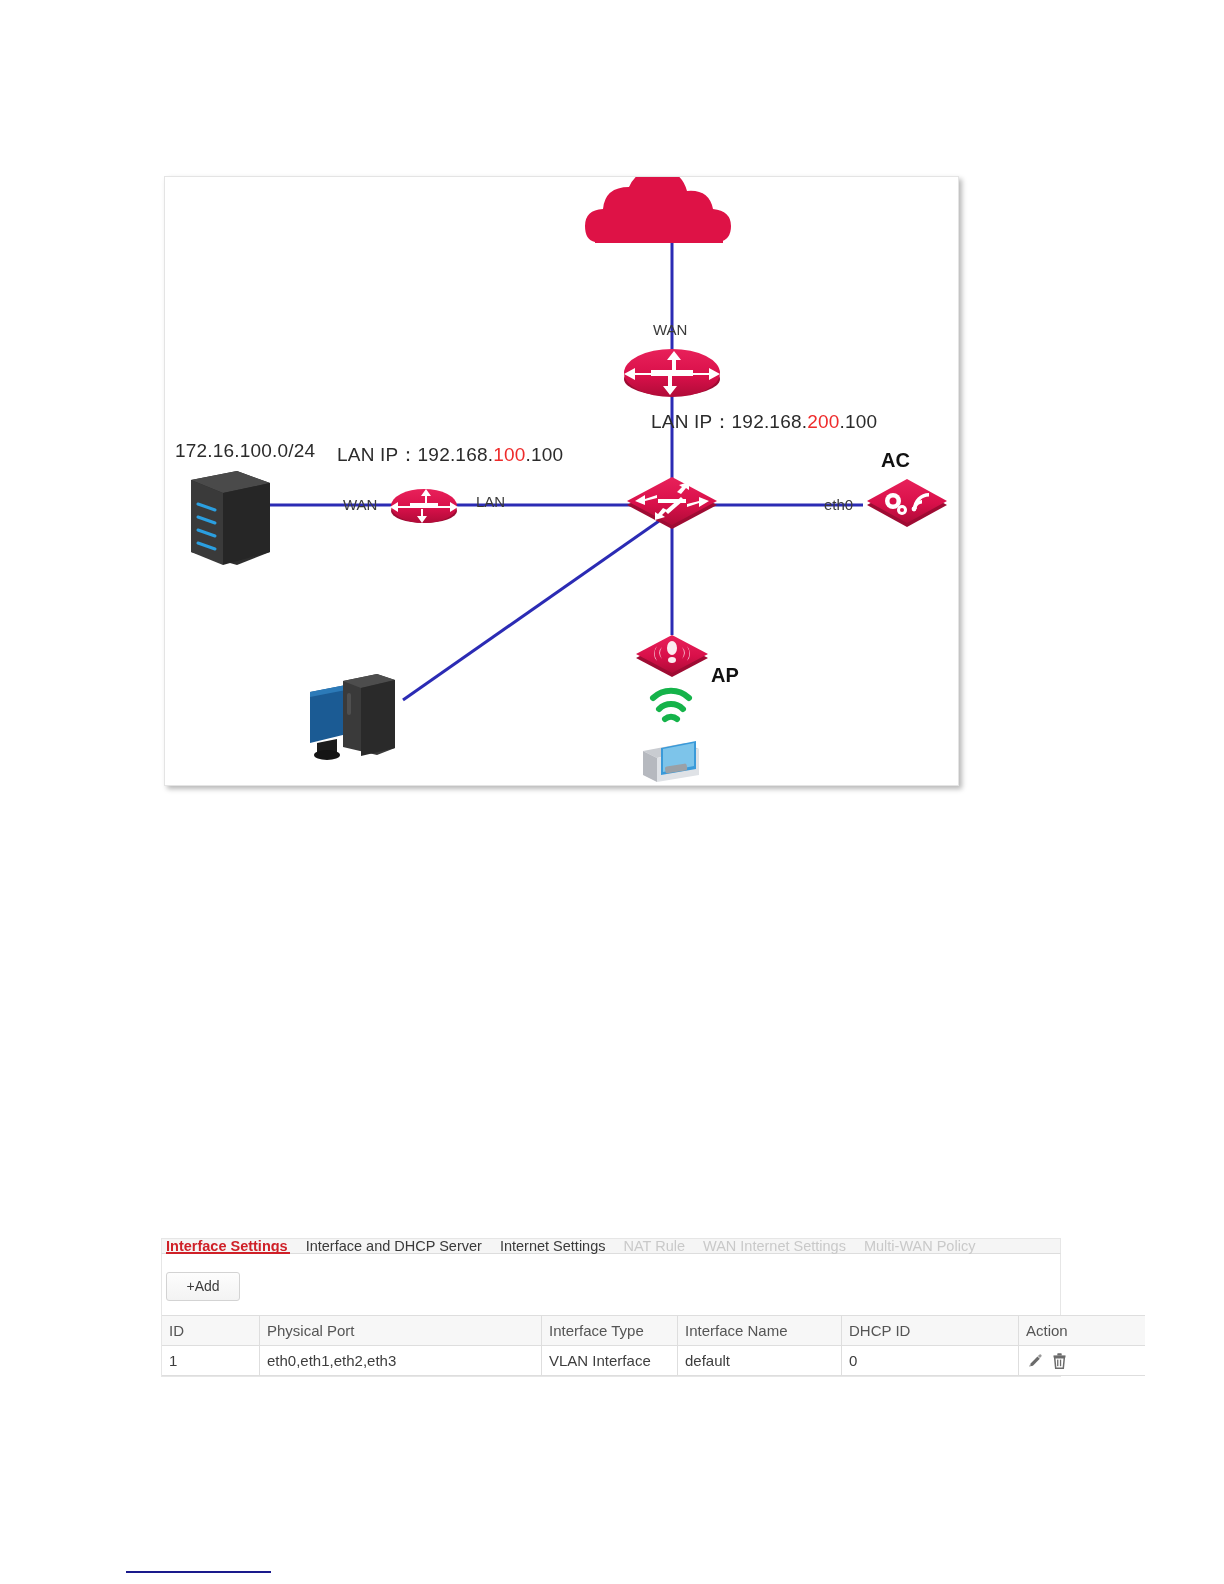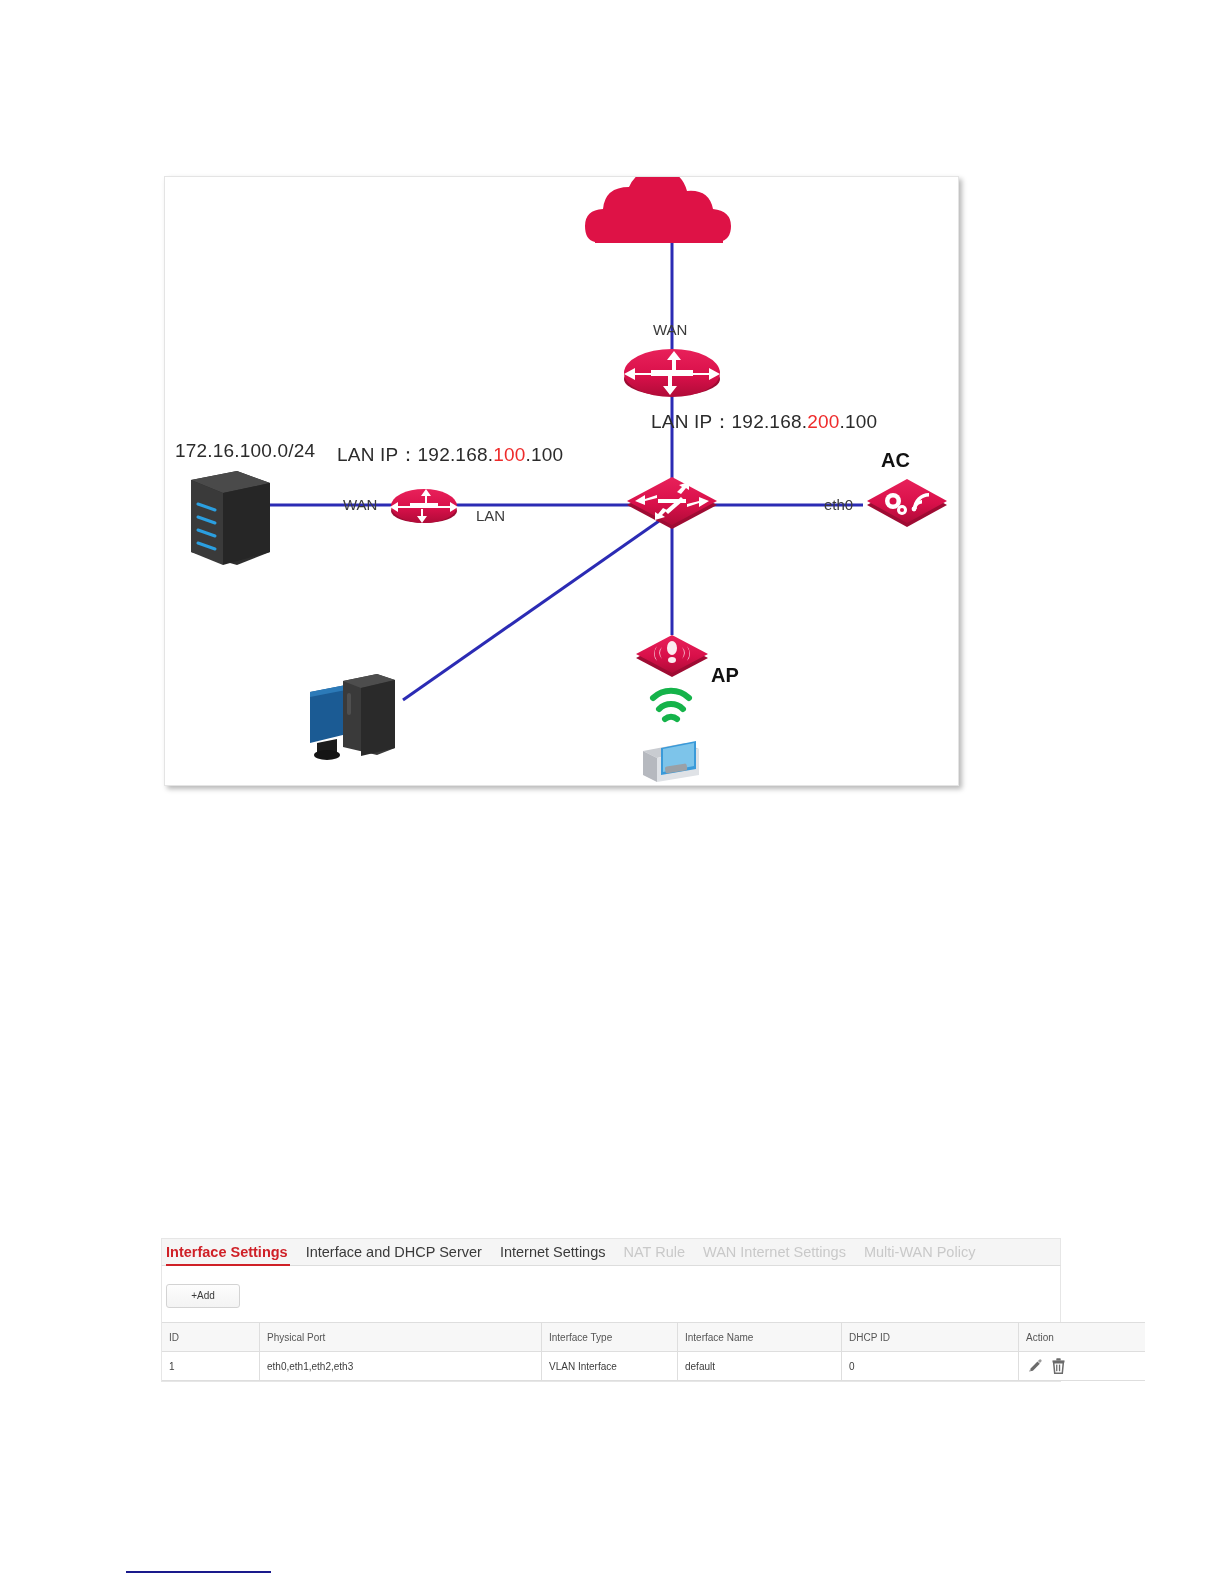--- a/index.html
+++ b/index.html
@@ -42,40 +42,40 @@
     white-space: nowrap;
     font-family: "Liberation Sans", sans-serif;
   }
   .dlabel .hl { color: #ee2b2b; }
 
   .lbl-subnet   { left: 10px;  top: 263px; font-size: 19px; letter-spacing: .2px; }
   .lbl-lanip1   { left: 172px; top: 265px; font-size: 19px; letter-spacing: .2px; }
   .lbl-lanip2   { left: 486px; top: 232px; font-size: 19px; letter-spacing: .2px; }
   .lbl-wan-top  { left: 488px; top: 144px; font-size: 15px; color:#3a3a3a;}
   .lbl-wan-left { left: 178px; top: 319px; font-size: 15px; color:#3a3a3a;}
-  .lbl-lan-left { left: 311px; top: 330px; font-size: 15px; color:#3a3a3a;}
+  .lbl-lan-left { left: 311px; top: 316px; font-size: 15px; color:#3a3a3a;}
   .lbl-eth0     { left: 659px; top: 319px; font-size: 15px; color:#3a3a3a;}
   .lbl-ac       { left: 716px; top: 272px; font-size: 20px; font-weight: bold; color:#111; }
   .lbl-ap       { left: 546px; top: 455px; font-size: 20px; font-weight: bold; color:#111;margin-top:32px; }
 
   
   .settings-panel {
     position: absolute;
     left: 161px;
     top: 1238px;
     width: 900px;
     background: #ffffff;
   }
   .tabbar {
     display: flex;
     align-items: stretch;
     background: #f5f5f5;
     border: 1px solid #e6e6e6;
     border-bottom: 1px solid #dddddd;
-    height: 28px;
+    height: 16px;
     box-sizing: border-box;
     text-align: center;
   }
   .tab {
     display: flex;
     align-items: center;
     padding: 0 9px;
     font-size: 14.5px;
     color: #3a3a3a;
     white-space: nowrap;
@@ -103,37 +103,37 @@
     background: #ffffff;
     padding: 12px 0 0 0;
   }
   .toolbar {
     padding: 6px 0 14px 4px;
   }
   .btn-add {
     display: inline-block;
     min-width: 48px;
     padding: 5px 12px 6px;
-    font-size: 10px;
+    font-size: 14px;
     color: #3b3b3b;
     background: linear-gradient(#fdfdfd, #f3f3f3);
     border: 1px solid #d3d3d3;
     border-radius: 3px;
     cursor: pointer;
     text-align: center;
   }
 
   table.grid {
     border-collapse: collapse;
     width: 100%;
     table-layout: fixed;
   }
   table.grid th, table.grid td {
     border: 1px solid #dedede;
-    font-size: 10px;
+    font-size: 15px;
     font-weight: normal;
     text-align: left;
     color: #4a4a4a;
     padding: 6px 6px 6px 7px;
     height: 16px;
     overflow: hidden;
     white-space: nowrap;
   }
   table.grid th {
     background: #f7f7f7;

